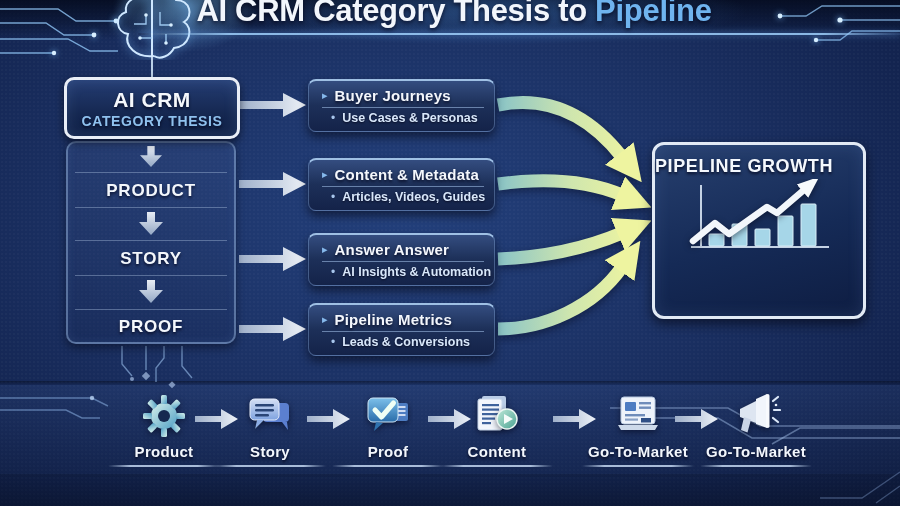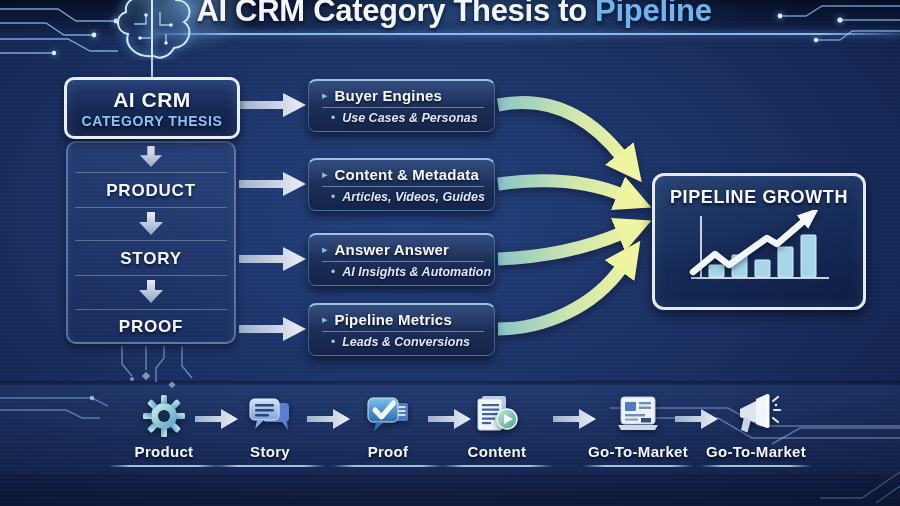--- a/index.html
+++ b/index.html
@@ -52,27 +52,27 @@
     background:linear-gradient(180deg,#344d80 0%,#1d3059 48%,#142349 100%);
     border:1px solid rgba(125,155,205,.45);border-top:2px solid rgba(175,210,245,.9);
     box-shadow:0 5px 10px rgba(0,0,10,.5);
     padding:6px 10px 4px 13px;}
   .channel-title{display:flex;align-items:center;gap:7px;}
   .tri{color:#86b9ec;font-size:11px;line-height:1;}
   .channel-title .t{font-size:15px;font-weight:700;color:#f4f7fc;letter-spacing:.2px;text-shadow:0 2px 3px rgba(0,0,20,.7);white-space:nowrap;}
   .channel-div{height:1px;background:rgba(168,198,238,.55);margin:3px 0 3px 0;}
   .channel-sub{display:flex;align-items:center;gap:7px;padding-left:9px;}
   .dot{color:#a8c6ec;font-size:12px;line-height:1;}
-  .channel-sub .s{font-size:12.5px;font-style:italic;font-weight:600;color:#d8e7fa;text-shadow:0 1px 2px rgba(0,0,20,.7);white-space:nowrap;}
+  .channel-sub .s{font-size:12.5px;font-weight:600;color:#d8e7fa;text-shadow:0 1px 2px rgba(0,0,20,.7);white-space:nowrap;}
   
-  #outcome-box{left:652px;top:142px;width:214px;height:137px;z-index:5;
+  #outcome-box{left:652px;top:142px;width:214px;height:177px;z-index:5;
     border:3px solid #e2eaf5;border-radius:12px;box-sizing:border-box;
     background:linear-gradient(165deg,#27406f 0%,#152a56 55%,#0e1d42 100%);
     box-shadow:0 5px 12px rgba(0,0,10,.55), inset 0 0 16px rgba(120,160,225,.15);
-    text-align:center;margin-top:31px;}
+    text-align:left;}
   #outcome-box .t{margin-top:11px;font-size:18px;font-weight:800;color:#f4f8fd;letter-spacing:.6px;text-shadow:0 2px 3px rgba(0,0,20,.75);}
   #growth-chart{display:block;margin:2px auto 0;}
   #growth-bars rect{fill:#a6d6e8;stroke:#d9eef8;stroke-width:1;}
   
   .band-sep{left:0;top:381px;width:900px;height:4px;z-index:2;
     background:linear-gradient(180deg, rgba(4,10,26,.5), rgba(4,10,26,0));}
   .bottom-band{left:0;top:385px;width:900px;height:92px;z-index:1;
     background:linear-gradient(180deg, rgba(72,104,168,.16), rgba(18,32,66,.3));}
   .bottom-dark{left:0;top:474px;width:900px;height:32px;z-index:2;
     background:linear-gradient(180deg, rgba(8,16,38,.25), rgba(8,16,38,.6));}
@@ -259,21 +259,21 @@
   <svg class="abs deco" style="left:239px;top:246px" width="68" height="26" viewBox="0 0 68 26">
       <polygon points="0,9 44,9 44,1 67,13 44,25 44,17 0,17" fill="url(#grayH)"></polygon>
     </svg>
   <svg class="abs deco" style="left:239px;top:316px" width="68" height="26" viewBox="0 0 68 26">
       <polygon points="0,9 44,9 44,1 67,13 44,25 44,17 0,17" fill="url(#grayH)"></polygon>
     </svg>
 
   <div class="abs channel-box" style="top:79px">
     <div class="channel-title">
         <span class="tri">▸</span>
-        <span class="t">Buyer Engines</span>
+        <span class="t">Buyer Journeys</span>
       </div>
     <div class="channel-div"></div>
     <div class="channel-sub">
         <span class="dot">•</span>
         <span class="s">Use Cases &amp; Personas</span>
       </div>
   </div>
   <div class="abs channel-box" style="top:158px">
     <div class="channel-title">
         <span class="tri">▸</span>

